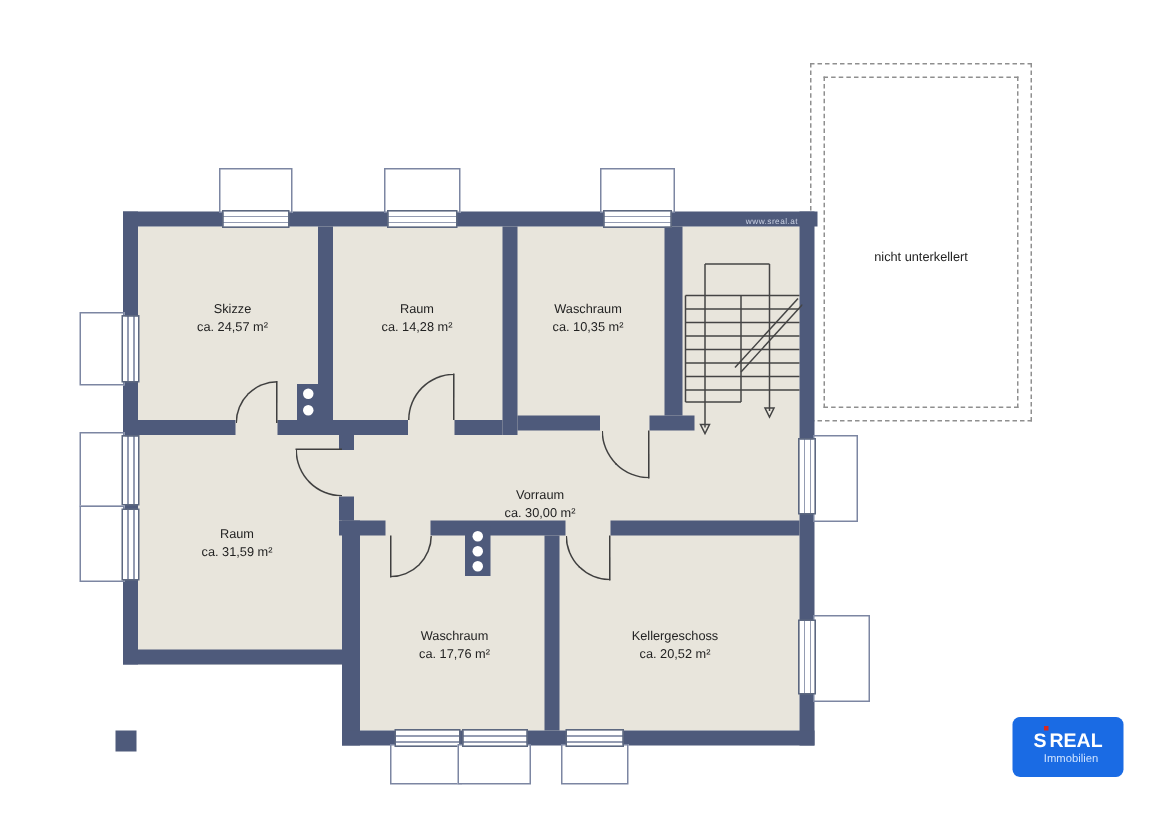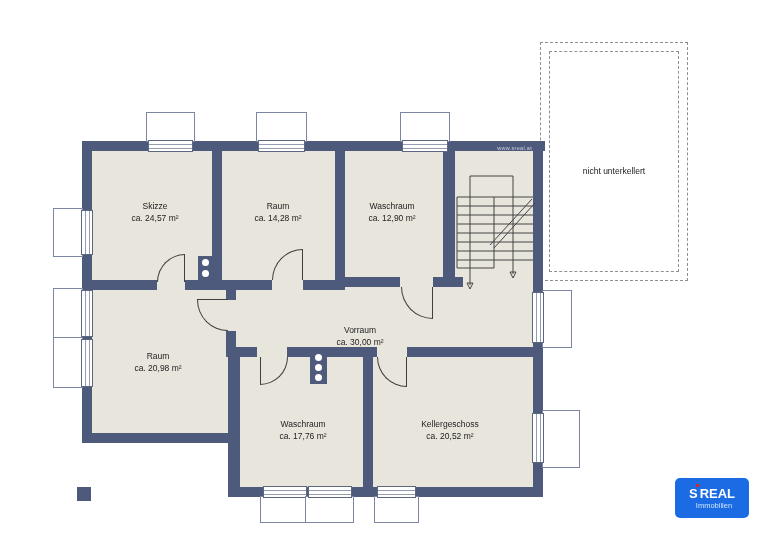--- a/index.html
+++ b/index.html
@@ -144,29 +144,29 @@
   <div class="rlabel" style="left:155px;top:212px">
     <div>Skizze</div>
     <div>ca. 24,57 m²</div>
   </div>
   <div class="rlabel" style="left:278px;top:212px">
     <div>Raum</div>
     <div>ca. 14,28 m²</div>
   </div>
   <div class="rlabel" style="left:392px;top:212px">
     <div>Waschraum</div>
-    <div>ca. 12,90 m²</div>
+    <div>ca. 10,35 m²</div>
   </div>
   <div class="rlabel" style="left:360px;top:336px">
     <div>Vorraum</div>
     <div>ca. 30,00 m²</div>
   </div>
   <div class="rlabel" style="left:158px;top:362px">
     <div>Raum</div>
-    <div>ca. 20,98 m²</div>
+    <div>ca. 31,59 m²</div>
   </div>
   <div class="rlabel" style="left:303px;top:430px">
     <div>Waschraum</div>
     <div>ca. 17,76 m²</div>
   </div>
   <div class="rlabel" style="left:450px;top:430px">
     <div>Kellergeschoss</div>
     <div>ca. 20,52 m²</div>
   </div>
 

